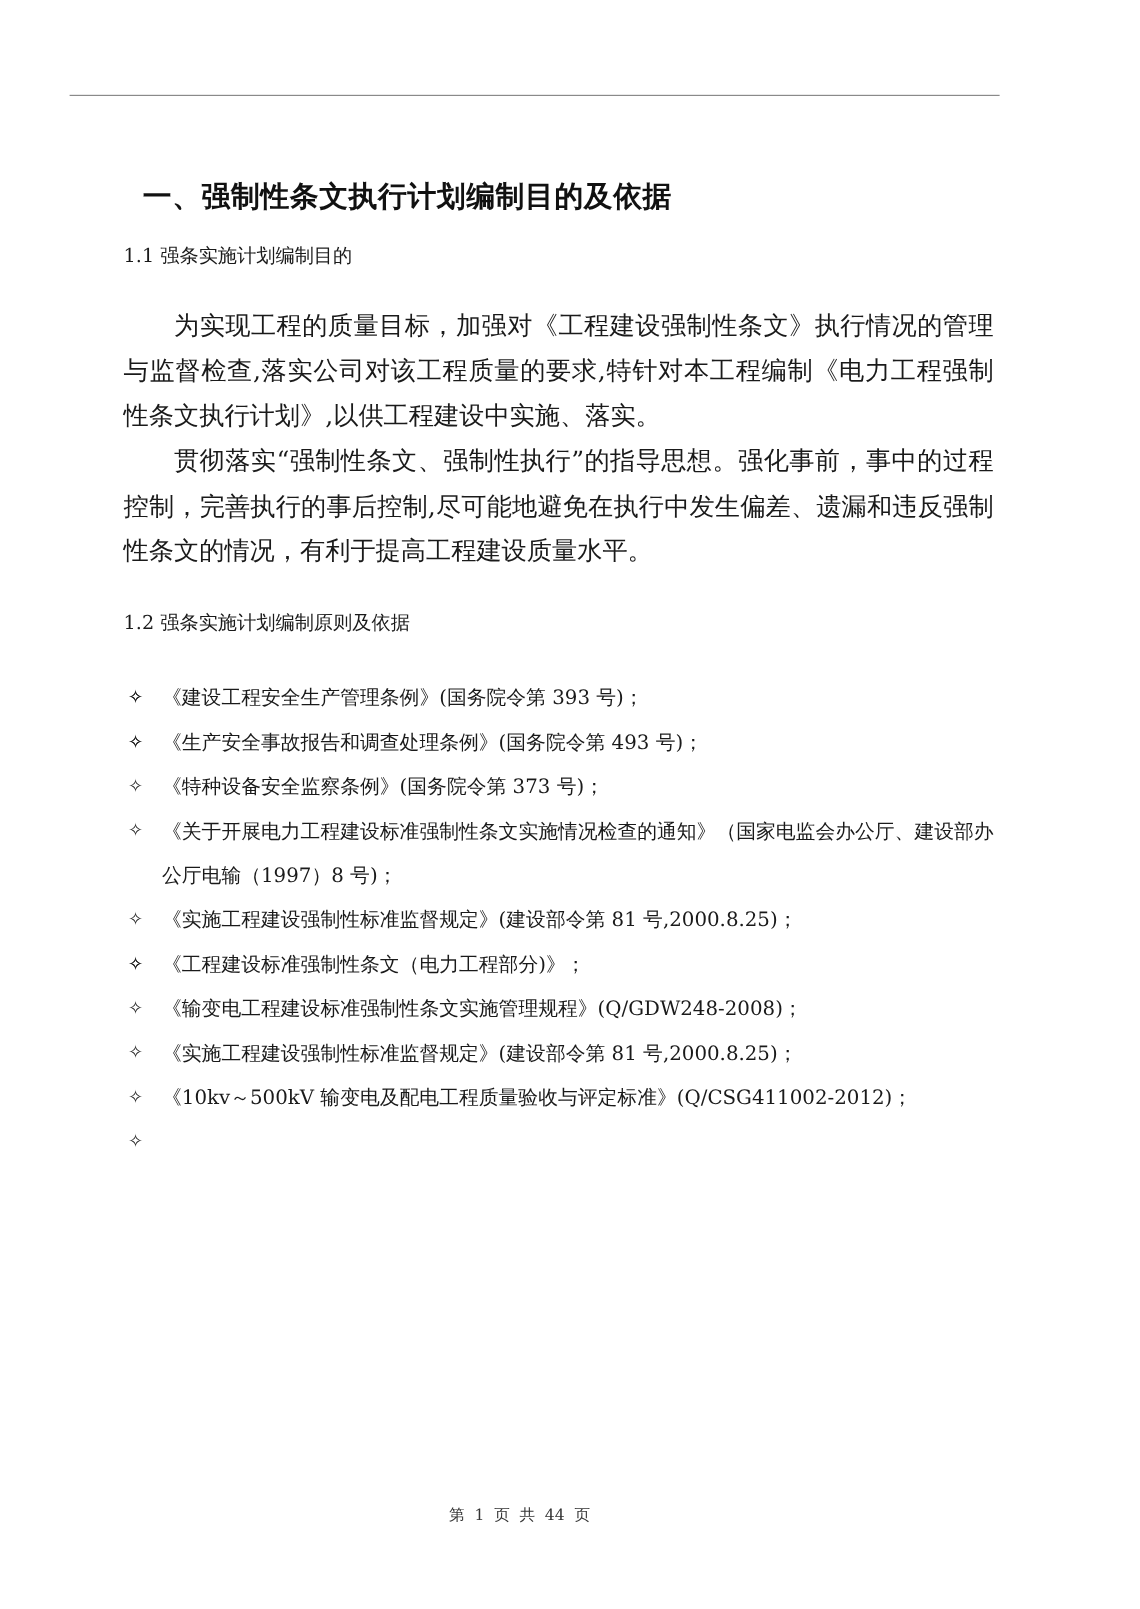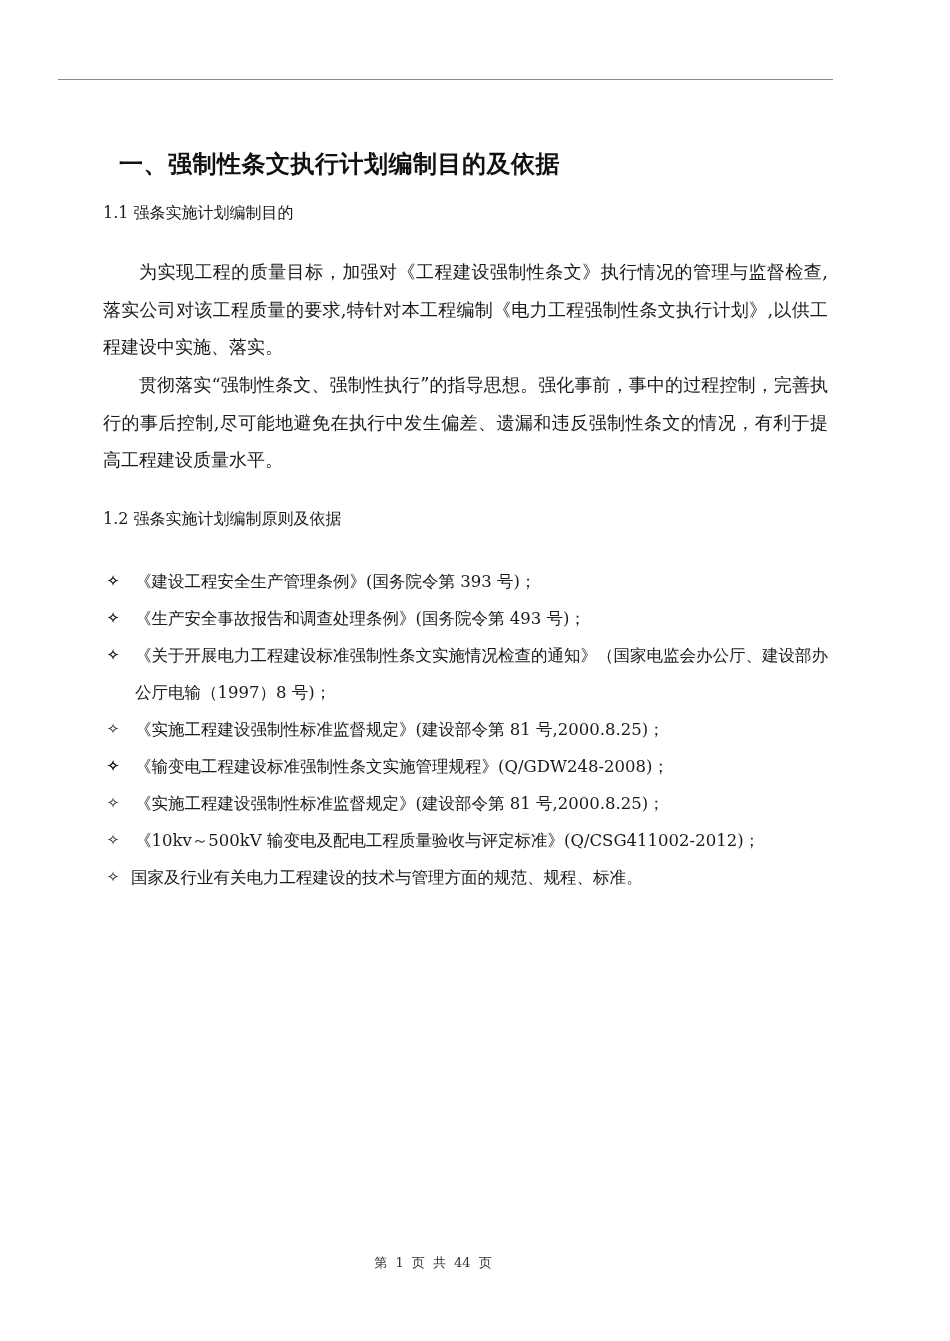--- a/index.html
+++ b/index.html
@@ -41,21 +41,21 @@
       font-size: 16px;
       line-height: 24px;
       margin: 0;
       font-weight: normal;
       color: #1a1a1a;
     }
     .para {
       position: absolute;
       left: 103px;
       width: 725px;
-      font-size: 18px;
+      font-size: 21px;
       line-height: 37.5px;
       margin: 0;
       text-align: justify;
       text-indent: 2em;
     }
     .bullet-list {
       position: absolute;
       left: 103px;
       top: 563px;
       width: 730px;
@@ -120,46 +120,47 @@
   </li>
   <li class="bullet-item">
     <span class="bullet-icon">✧</span>
   </li>
   <li class="bullet-item">
     <span class="bullet-icon">✧</span>
     <span class="bullet-text">《生产安全事故报告和调查处理条例》(国务院令第 493 号)；</span>
   </li>
   <li class="bullet-item">
     <span class="bullet-icon">✧</span>
+    <span class="bullet-text">《特种设备安全监察条例》(国务院令第 373 号)；</span>
   </li>
   <li class="bullet-item">
     <span class="bullet-icon">✧</span>
     <span class="bullet-text">《关于开展电力工程建设标准强制性条文实施情况检查的通知》（国家电监会办公厅、建设部办公厅电输（1997）8 号)；</span>
   </li>
   <li class="bullet-item">
     <span class="bullet-icon">✧</span>
     <span class="bullet-text">《实施工程建设强制性标准监督规定》(建设部令第 81 号,2000.8.25)；</span>
   </li>
   <li class="bullet-item">
     <span class="bullet-icon">✧</span>
   </li>
   <li class="bullet-item">
     <span class="bullet-icon">✧</span>
+    <span class="bullet-text">《工程建设标准强制性条文（电力工程部分)》；</span>
   </li>
   <li class="bullet-item">
     <span class="bullet-icon">✧</span>
     <span class="bullet-text">《输变电工程建设标准强制性条文实施管理规程》(Q/GDW248-2008)；</span>
   </li>
   <li class="bullet-item">
     <span class="bullet-icon">✧</span>
     <span class="bullet-text">《实施工程建设强制性标准监督规定》(建设部令第 81 号,2000.8.25)；</span>
   </li>
   <li class="bullet-item">
     <span class="bullet-icon">✧</span>
     <span class="bullet-text">《10kv～500kV 输变电及配电工程质量验收与评定标准》(Q/CSG411002-2012)；</span>
   </li>
   <li class="bullet-item plain">
     <span class="bullet-icon">✧</span>
-    <span class="bullet-text">国家及行业有关电力工程建设的技术与管理方面的规范、规程、标准。</span>
   </li>
 </ul>
 
 <div class="page-footer">第 1 页 共 44 页</div>
 
 </body></html>

